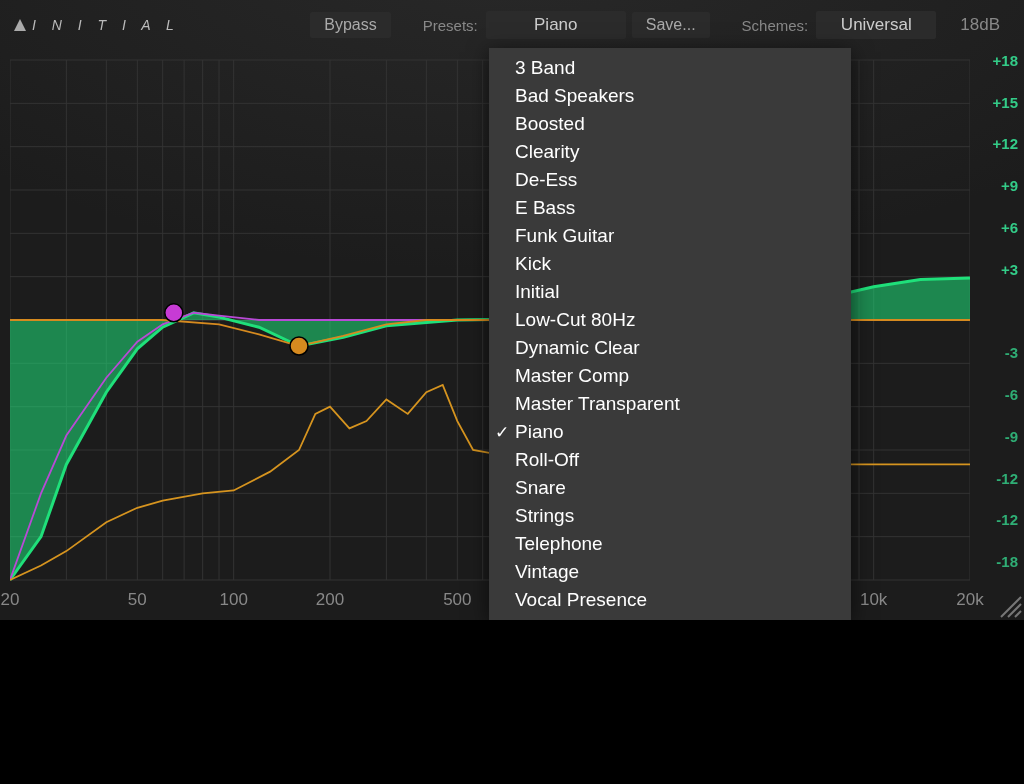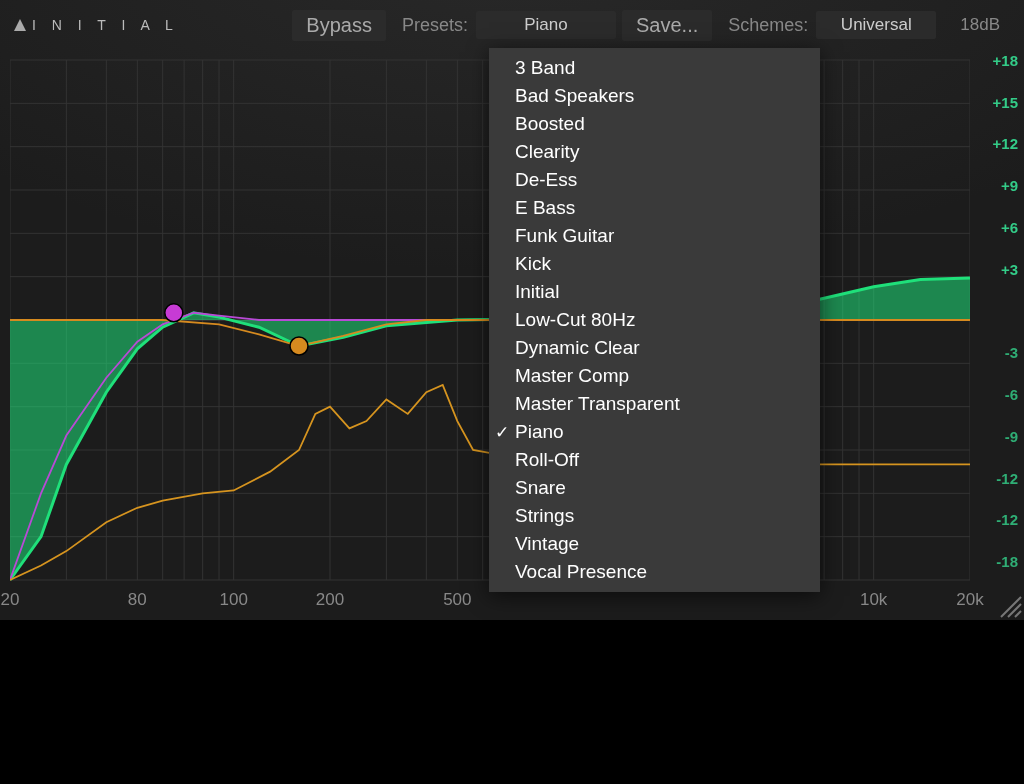--- a/index.html
+++ b/index.html
@@ -11,34 +11,34 @@
     background-image:
       radial-gradient(ellipse 120% 90% at 50% -10%, rgba(80,80,80,0.25) 0%, rgba(0,0,0,0) 60%);
   }
   .toolbar {
     position: absolute; top: 0; left: 0; right: 0; height: 50px;
     display: flex; align-items: center;
     padding: 0 14px;
     color: #888;
     font-size: 16px;
   }
-  .logo { display: flex; align-items: center; gap: 4px; letter-spacing: 6px; color: #bbb; font-size: 14px; font-weight: 300; }
+  .logo { display: flex; align-items: center; gap: 4px; letter-spacing: 6px; color: #bbb; font-size: 14px; font-weight: 300; font-style: italic; }
   .logo .tri { display:inline-block; width:0;height:0;border-left:6px solid transparent;border-right:6px solid transparent;border-bottom:12px solid #aaa; margin-right:2px;}
   .spacer { flex: 1; }
   .tb-btn {
     background: #2b2b2b;
     color: #aaa;
     padding: 4px 14px;
     margin-left: 6px;
-    font-size: 20px;
+    font-size: 16px;
     border-radius: 2px;
     cursor: pointer;
     user-select: none;
   }
-  .tb-label { margin-left: 16px; color: #888; font-size: 18px; }
+  .tb-label { margin-left: 32px; color: #888; font-size: 15px; }
   .tb-sel {
     background: #2b2b2b;
     color: #ccc;
     padding: 4px 20px;
     margin-left: 8px;
     min-width: 120px;
     text-align: center;
     font-size: 17px;
     border-radius: 2px;
     cursor: pointer;
@@ -65,21 +65,21 @@
   .resize {
     position:absolute; right:2px; bottom:2px; width:24px; height:24px; cursor:nwse-resize;
   }
   .resize svg line { stroke:#777; stroke-width:2; }
 
   
   .dropdown {
     position:absolute;
     left:489px;
     top:48px;
-    width:331px;
+    width:362px;
     background:#3a3a3a;
     padding:6px 0 6px 0;
     z-index:10;
     box-shadow:0 4px 20px rgba(0,0,0,0.6);
   }
   .dropdown .item {
     display:flex; align-items:center;
     padding:3px 16px 3px 26px;
     color:#fff;
     font-size:19px;
@@ -182,21 +182,21 @@
         <div class="db-pos" style="top: 39.8315%;">+3</div>
         <div class="db-neg" style="top: 55.4753%;">-3</div>
         <div class="db-neg" style="top: 63.2972%;">-6</div>
         <div class="db-neg" style="top: 71.1191%;">-9</div>
         <div class="db-neg" style="top: 78.941%;">-12</div>
         <div class="db-neg" style="top: 86.7629%;">-12</div>
         <div class="db-neg" style="top: 94.5848%;">-18</div>
       </div>
     <div class="freq-labels" id="freq-labels">
         <div style="left: 0%;">20</div>
-        <div style="left: 13.2647%;">80</div>
+        <div style="left: 13.2647%;">50</div>
         <div style="left: 23.299%;">100</div>
         <div style="left: 33.3333%;">200</div>
         <div style="left: 46.598%;">500</div>
         <div style="left: 89.9657%;">10k</div>
         <div style="left: 100%;">20k</div>
       </div>
   </div>
 
   <div class="resize">
     <svg width="24" height="24">
@@ -253,20 +253,23 @@
       <div class="item">
         <span>Roll-Off</span>
       </div>
       <div class="item">
         <span>Snare</span>
       </div>
       <div class="item">
         <span>Strings</span>
       </div>
       <div class="item">
+        <span>Telephone</span>
+      </div>
+      <div class="item">
         <span>Vintage</span>
       </div>
       <div class="item">
         <span>Vocal Presence</span>
       </div>
     </div>
 
 </div>
 
 </body></html>

